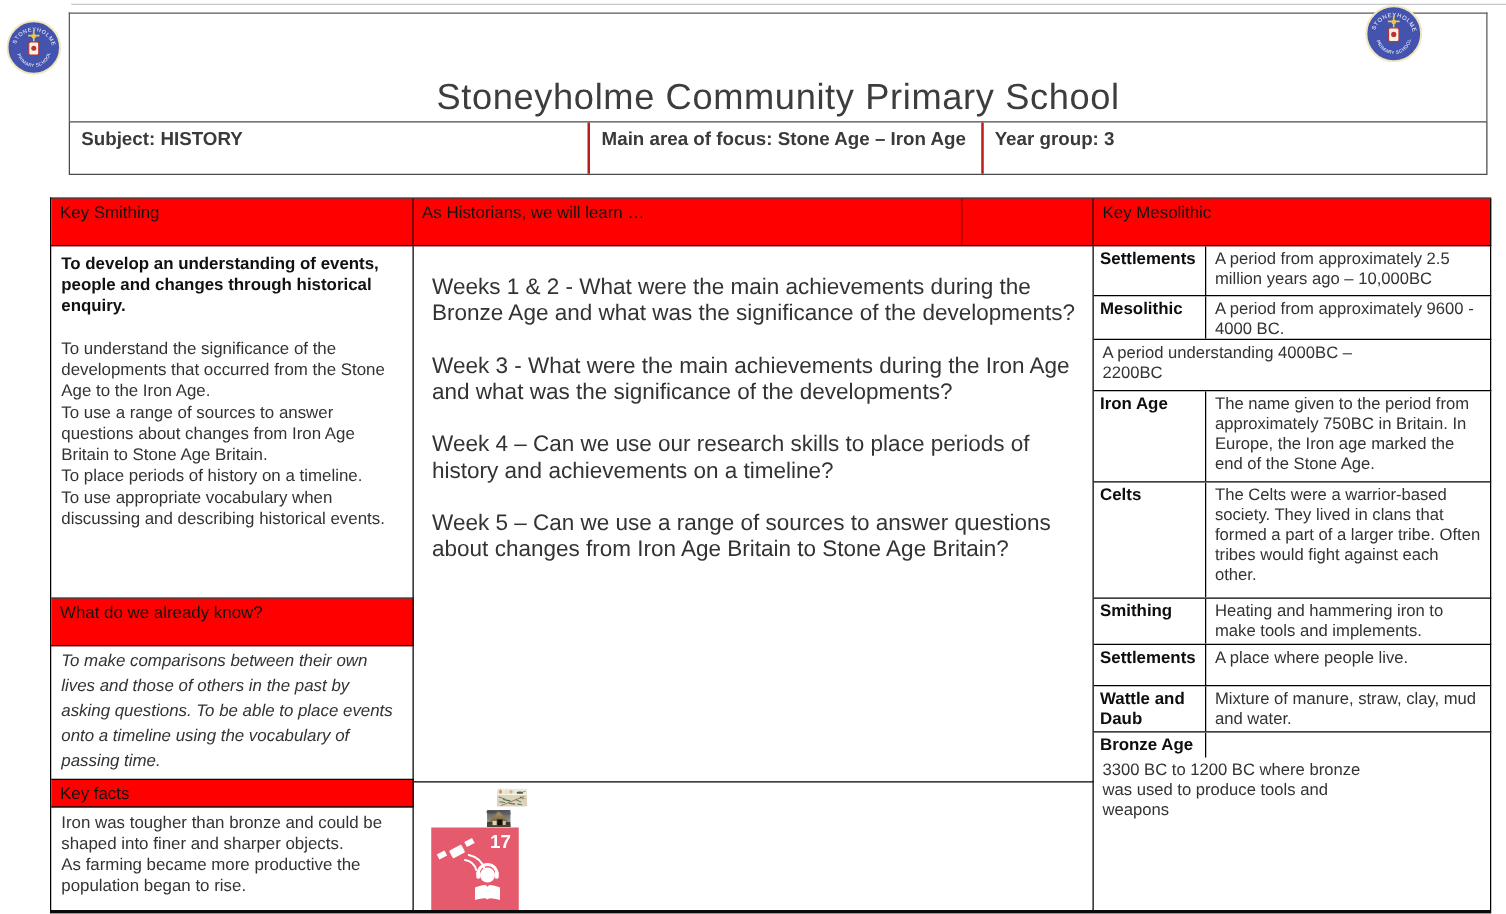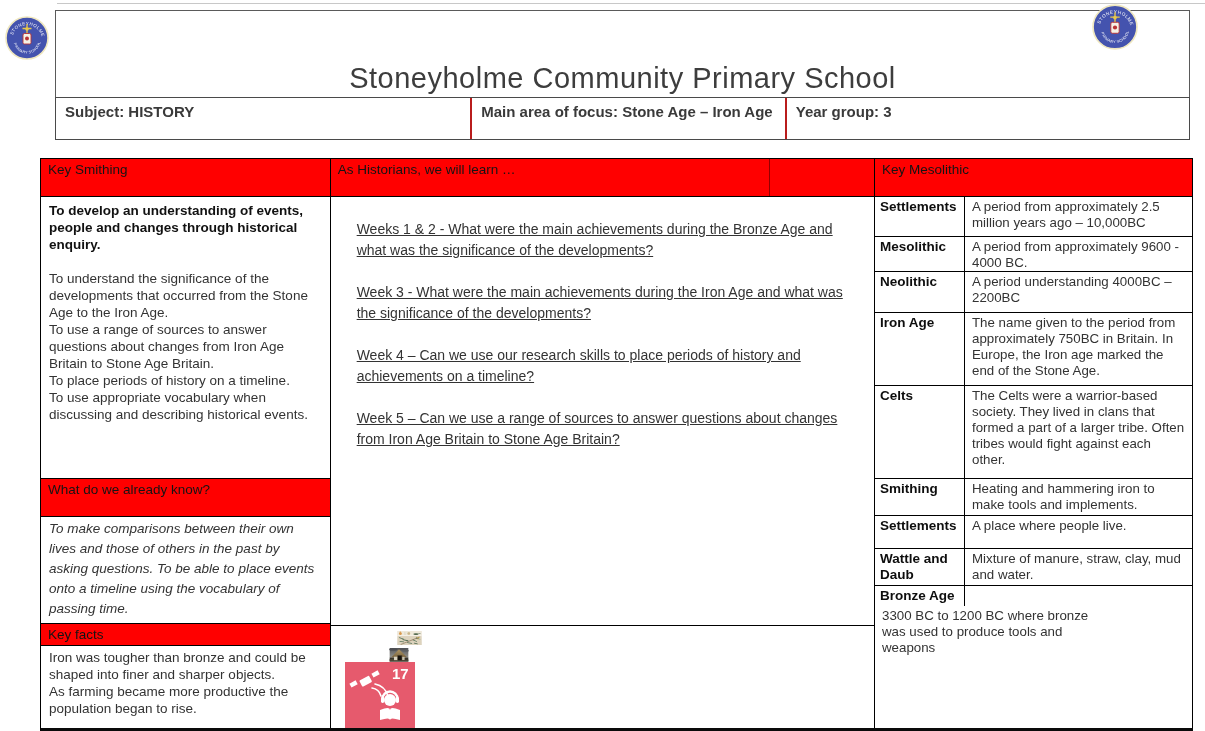--- a/index.html
+++ b/index.html
@@ -31,21 +31,21 @@
   .red-hdr{background:#ff0000;color:#141414;padding:3px 7px;font-size:13.5px;position:relative;}
   .h38{height:38px;} .h22{height:22px;}
   .hdr-div{position:absolute;left:438px;top:0;bottom:0;width:1px;background:rgba(60,0,0,.55);}
   .cell{padding:5px 8px;}
   .cell p{margin:0;line-height:17px;color:#333;}
   .c1{height:282px;}
   .c1 .intro{font-weight:bold;color:#111;margin-bottom:17px;}
   .c2{height:107px;padding:2px 8px;} .c2 p{line-height:20px;font-style:italic;}
   .c3{height:82px;padding:3px 8px;}
   .weeks{height:429px;padding:8px 9px;}
-  .weeks p{margin:14px 0 0 17px;line-height:21px;font-size:14px;color:#333;text-decoration:underline;}
+  .weeks p{margin:14px 0 0 6px;line-height:21px;font-size:18px;color:#333;}
   .weeks p+p{margin-top:21px;}
   .imgs{height:102px;display:flex;align-items:flex-start;padding:5px 0 0 2px;}
   .imgs svg,.imgs .sdg-card{display:block;}
   .ph2{margin:3px 0 0 6px;} .sdg-card{margin-left:12px;}
   .no-bb{border-bottom:none !important;flex-direction:column;}
 
   
   .col3>.red-hdr{box-sizing:border-box;border-right:1px solid #000;border-bottom:1px solid #000;}
   .vrow{display:flex;box-sizing:border-box;border-right:1px solid #000;border-bottom:1px solid #000;overflow:hidden;}
   .term{width:90px;box-sizing:border-box;border-right:1px solid #000;padding:2px 5px;
@@ -224,21 +224,20 @@
       <div class="red-hdr h38">Key Mesolithic</div>
       <div class="vrow r0">
         <div class="term">Settlements</div>
         <div class="def">A period from approximately 2.5 million years ago – 10,000BC</div>
       </div>
       <div class="vrow r1">
         <div class="term">Mesolithic</div>
         <div class="def">A period from approximately 9600 - 4000 BC.</div>
       </div>
       <div class="vrow r2">
-        <div class="term">Neolithic</div>
         <div class="def">A period understanding 4000BC – 2200BC</div>
       </div>
       <div class="vrow r3">
         <div class="term">Iron Age</div>
         <div class="def">The name given to the period from approximately 750BC in Britain. In Europe, the Iron age marked the end of the Stone Age.</div>
       </div>
       <div class="vrow r4">
         <div class="term">Celts</div>
         <div class="def">The Celts were a warrior-based society. They lived in clans that formed a part of a larger tribe. Often tribes would fight against each other.</div>
       </div>

